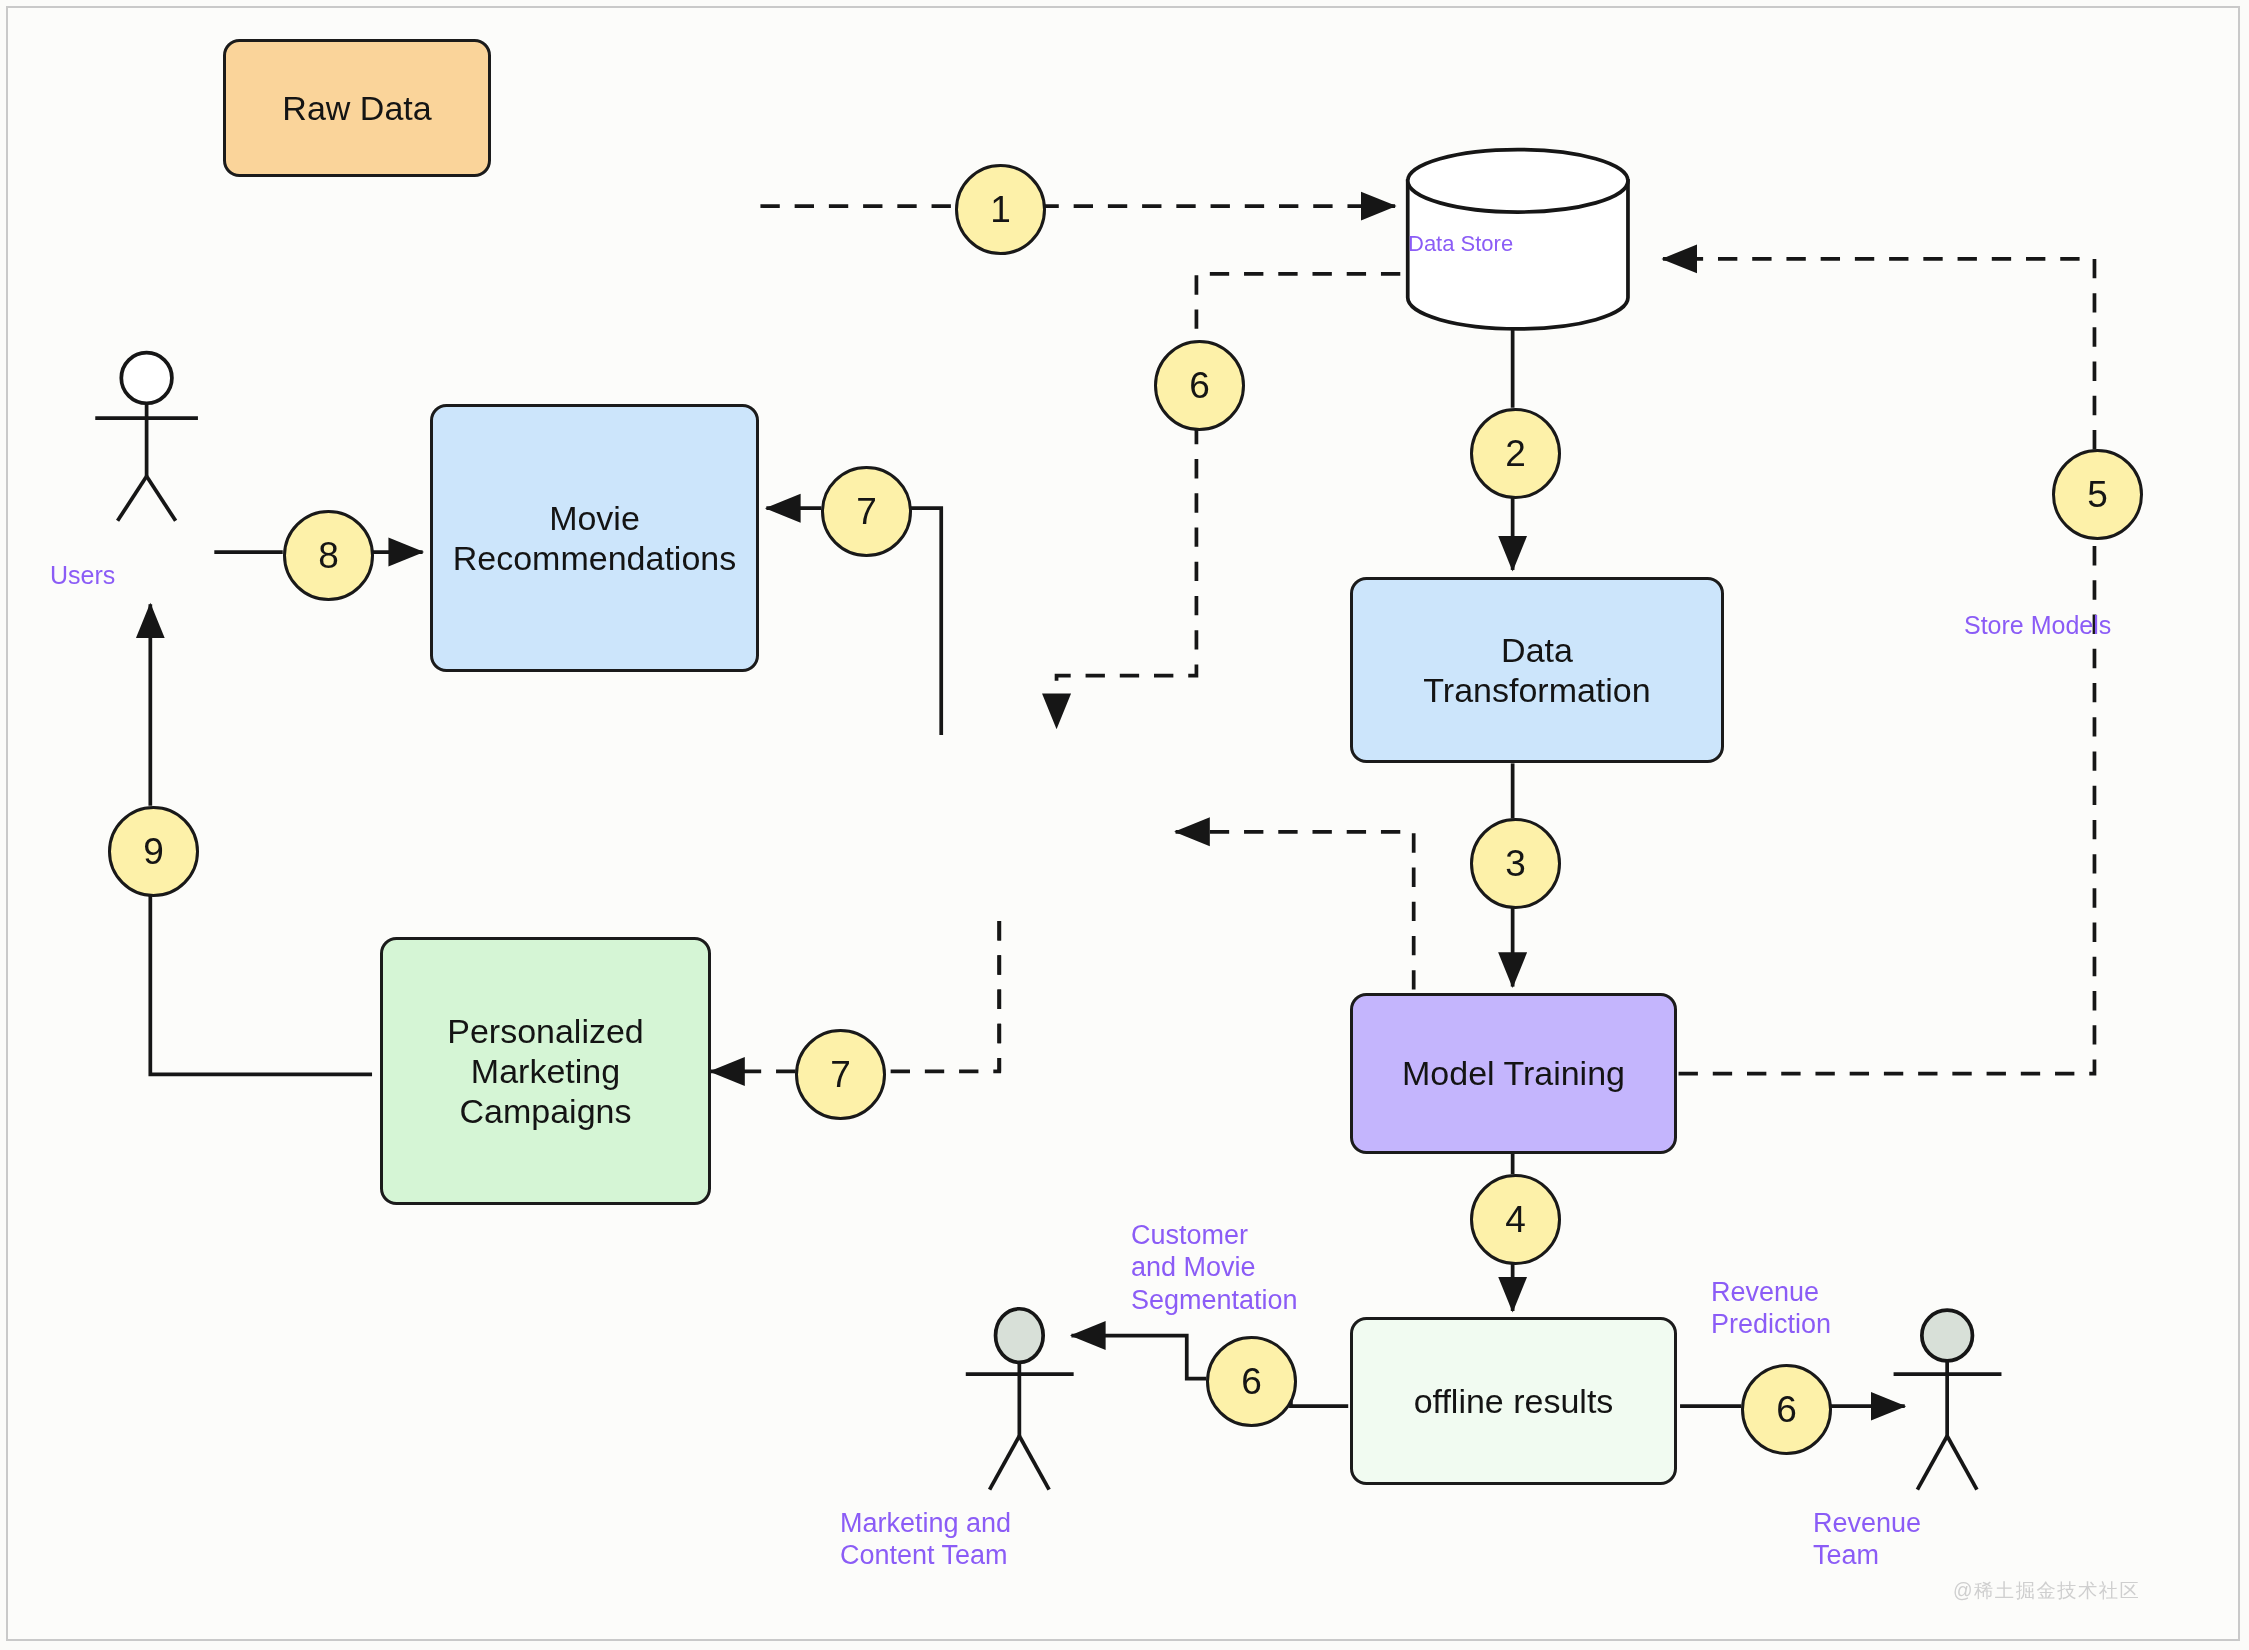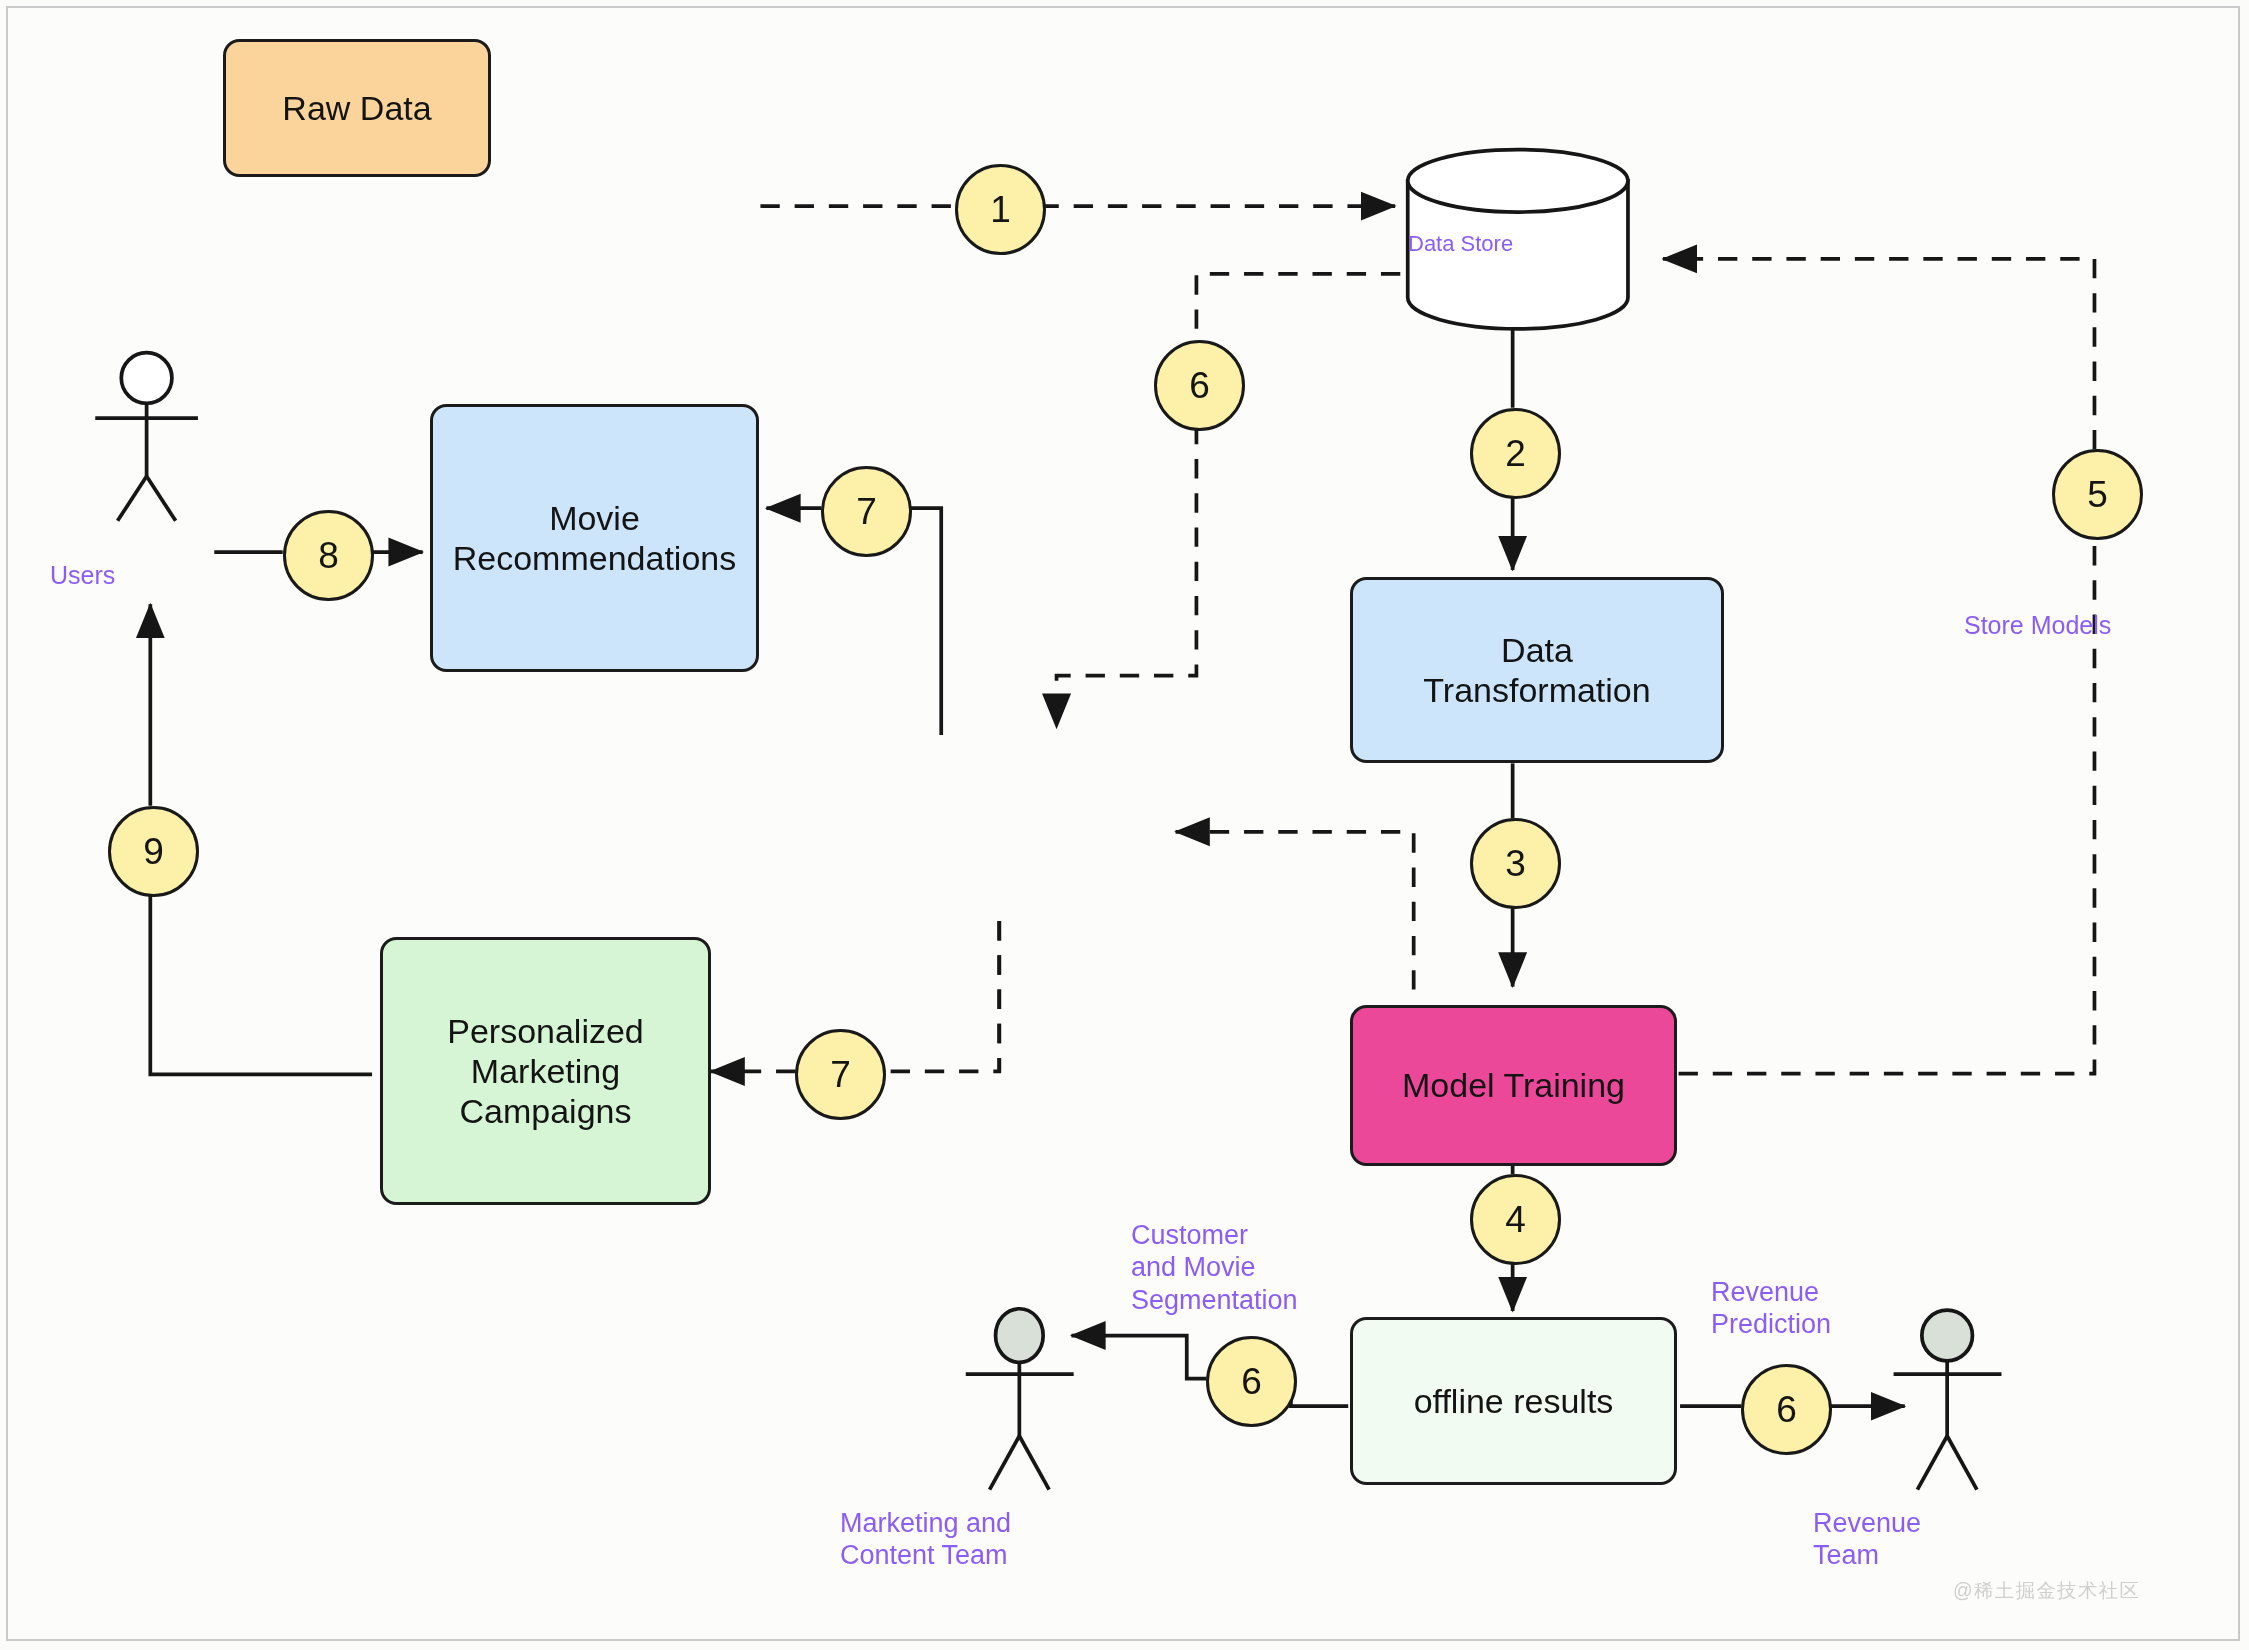--- a/index.html
+++ b/index.html
@@ -100,21 +100,21 @@
     </g>
   </svg>
 
   <div class="node" style="left:223px;top:39px;width:268px;height:138px;background:#FAD49A;font-size:34px;">Raw Data</div>
 
   <div class="lbl" style="left:1408px;top:231px;width:220px;font-size:22px;">Data Store</div>
 
   <div class="node" style="left:1350px;top:577px;width:374px;height:186px;background:#CCE5FB;font-size:34px;">Data
 Transformation</div>
 
-  <div class="node" style="left:1350px;top:993px;width:327px;height:161px;background:#ec4899;font-size:34px;margin-top:12px;">Model Training</div>
+  <div class="node" style="left:1350px;top:993px;width:327px;height:161px;background:#c4b5fd;font-size:34px;">Model Training</div>
 
   <div class="node" style="left:1350px;top:1317px;width:327px;height:168px;background:#F1FBF1;font-size:34px;">offline results</div>
 
 
   <div class="node" style="left:430px;top:404px;width:329px;height:268px;background:#CCE5FB;font-size:34px;">Movie
 Recommendations</div>
 
   <div class="node" style="left:372px;top:937px;width:331px;height:268px;background:#D5F5D5;font-size:34px;margin-left:8px;">Personalized
 Marketing
 Campaigns</div>

